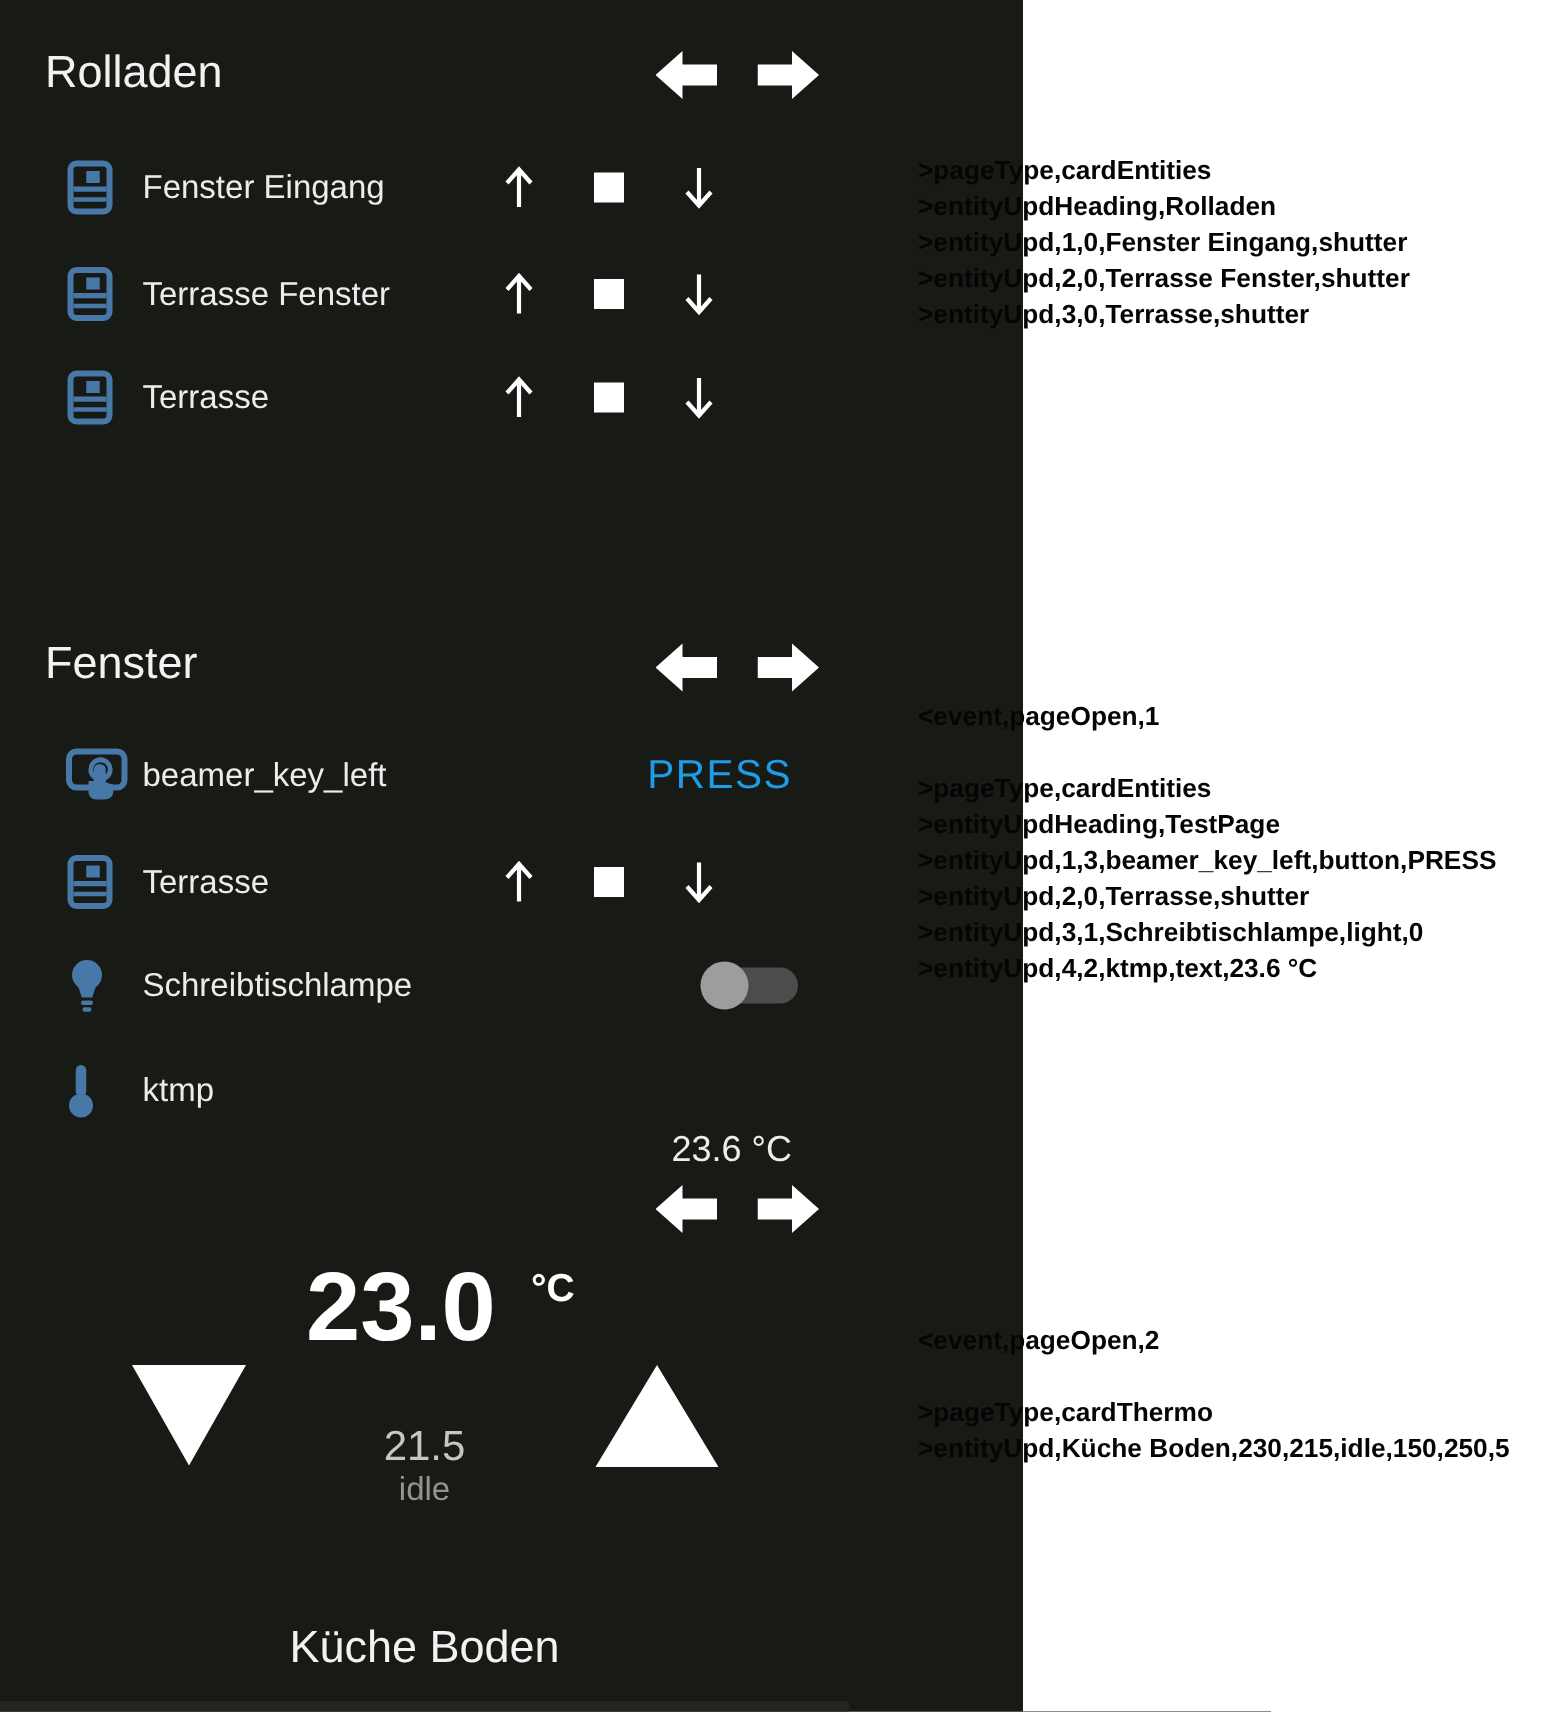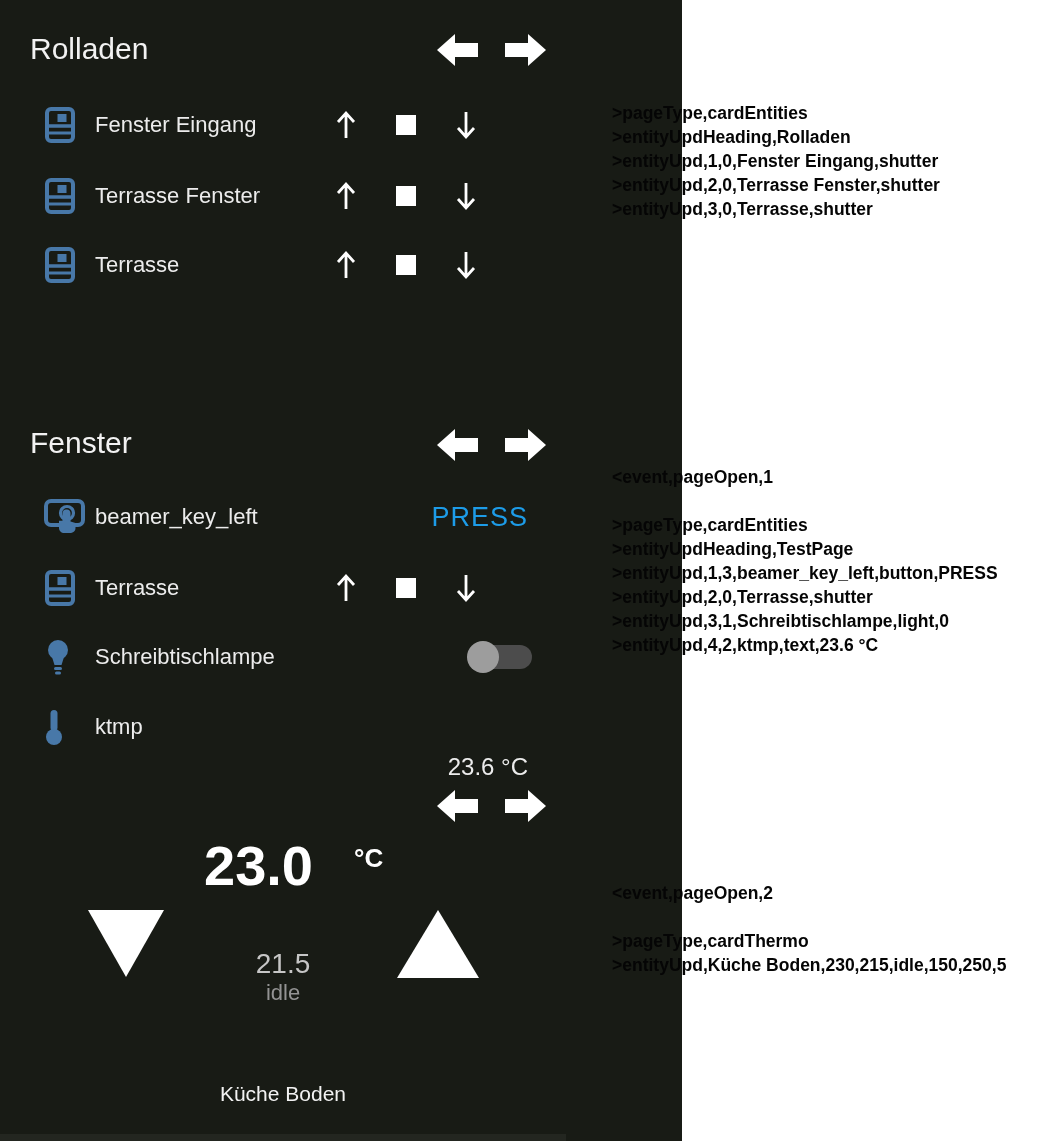--- a/index.html
+++ b/index.html
@@ -42,29 +42,29 @@
                font-size:27px; font-weight:500; color:#1d9ce8; letter-spacing:1px; }
   .row-value { position:absolute; right:38px; top:50%; transform:translateY(-50%);
                font-size:24px; color:#ececec; white-space:nowrap;margin-top:40px; }
   .toggle-track { position:absolute; left:470px; top:645px; width:62px; height:24px;
                   border-radius:12px; background:#4c4c4c; }
   .toggle-knob  { position:absolute; left:-3px; top:-4px; width:32px; height:32px;
                   border-radius:50%; background:#9d9d9d; }
 
   
   .thermo-current { position:absolute; left:204px; top:838px;
-                    font-size:56px; font-weight:700; color:#ffffff; line-height:1; }
+                    font-size:65px; font-weight:700; color:#ffffff; line-height:1; }
   .thermo-unit    { position:absolute; left:354px; top:843px;
                     font-size:26px; font-weight:700; color:#ffffff; }
   .thermo-target  { position:absolute; left:0; top:948px; width:566px; text-align:center;
                     font-size:28px; color:#c6c6c6; }
   .thermo-state   { position:absolute; left:0; top:980px; width:566px; text-align:center;
                     font-size:22px; color:#939393; }
   .thermo-label   { position:absolute; left:0; top:1082px; width:566px; text-align:center;
-                    font-size:21px; color:#f2f2f2; }
+                    font-size:30px; color:#f2f2f2; }
   .tri { position:absolute; color:#ffffff; }
   .tri-down { left:88px;  top:910px; }
   .tri-up   { left:397px; top:910px; }
 
   
   .log-block { position:absolute; left:612px; color:#050505; }
   .log-line  { font-size:17.5px; font-weight:700; line-height:24px; min-height:24px;
                white-space:pre; font-family:"Liberation Sans", sans-serif; }
   .log-1 { top:77px; }
   .log-2 { top:465px; }

